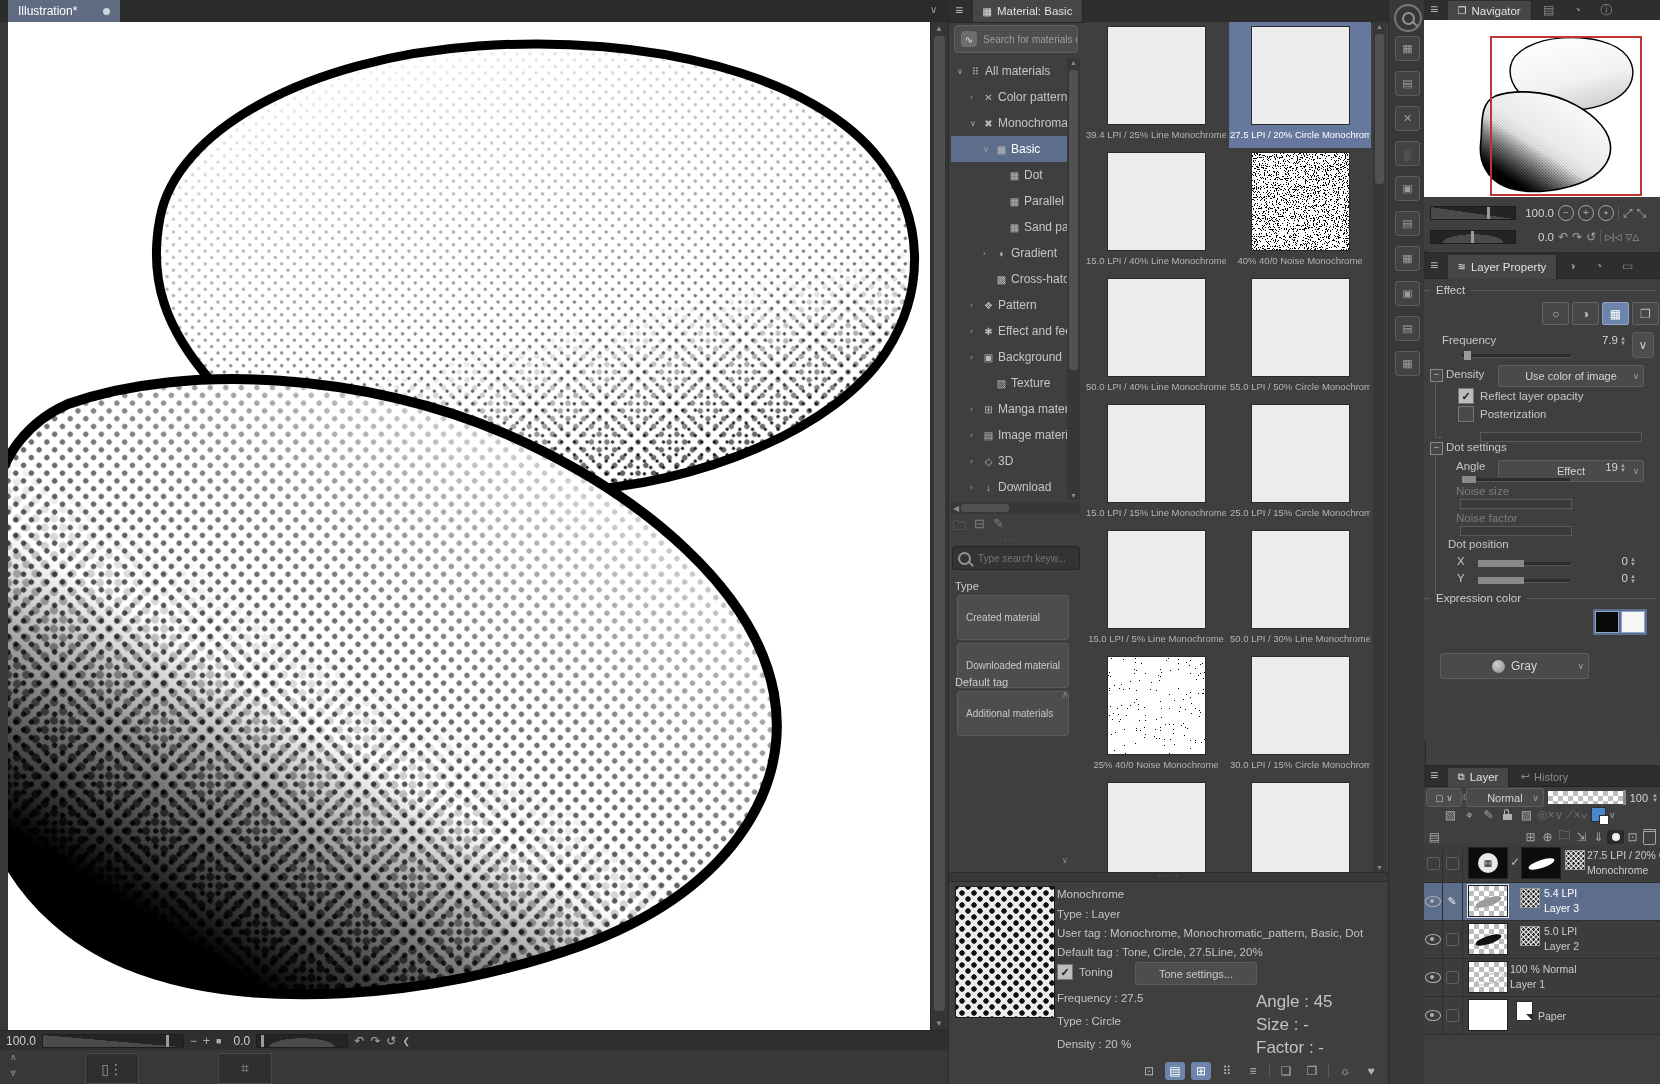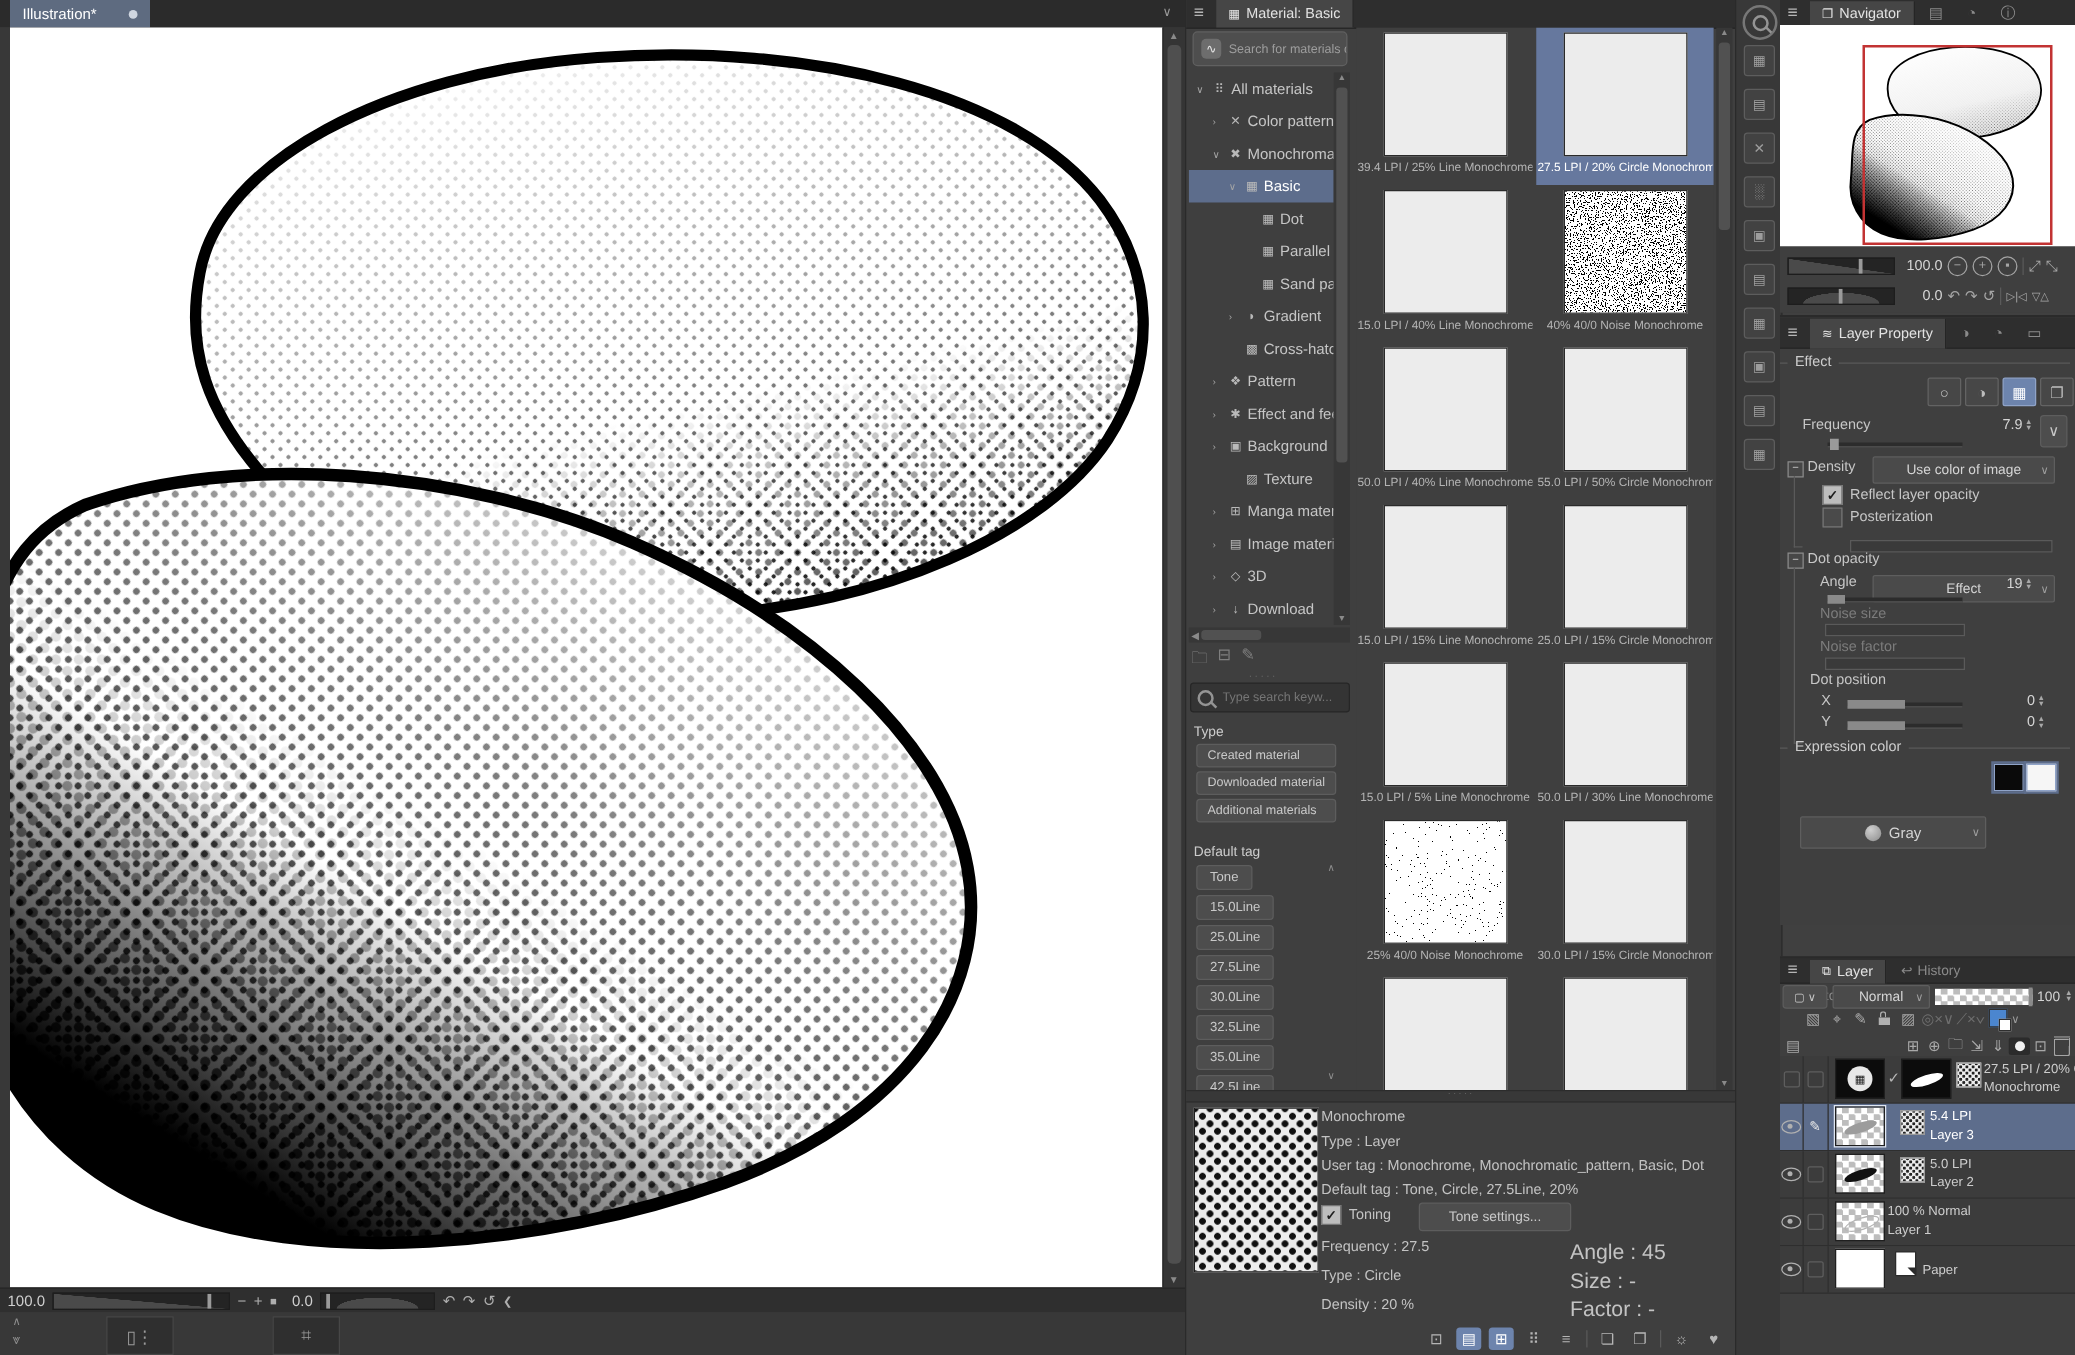--- a/index.html
+++ b/index.html
@@ -69,21 +69,21 @@
   #tree-hscroll{position:absolute;left:2px;top:502px;width:129px;height:12px;background:#373737;display:flex;align-items:center}
   #tree-hscroll .ar{color:#8a8a8a;font-size:8px;padding:0 2px}
   #tree-hscroll .thumb{width:48px;height:8px;background:#515151;border-radius:3px}
   #mp-foldericons{position:absolute;left:4px;top:516px;display:flex;gap:8px;color:#7f7f7f;font-size:13px}
   #mp-dots1{position:absolute;left:50px;top:536px;color:#6f6f6f;font-size:8px;letter-spacing:2px}
   #mp-keyword{position:absolute;left:3px;top:546px;width:128px;height:24px;background:#343434;
               border:1px solid #262626;border-radius:3px;display:flex;align-items:center;gap:5px;padding:0 5px;box-sizing:border-box}
   #mp-keyword input{background:transparent;border:none;outline:none;color:#bdbdbd;font-size:10px;width:90px;
                     font-family:"Liberation Sans",sans-serif}
   .mp-sec{position:absolute;left:6px;color:#cdcdcd;font-size:11px}
-  .typebtn{display:block;margin:3px auto 0 8px;padding:3px 8px;background:#4d4d4d;border:1px solid #5d5d5d;
+  .typebtn{display:block;margin:3px auto 0 8px;padding:16px 8px;background:#4d4d4d;border:1px solid #5d5d5d;
            border-radius:3px;color:#c9c9c9;font-size:10px;white-space:nowrap}
   .tagbtn{display:block;margin:4px 0 0 8px;padding:3px 10px;background:#4d4d4d;border:1px solid #5d5d5d;
           border-radius:3px;color:#c9c9c9;font-size:10.5px;width:fit-content}
   #tag-scroll-up{position:absolute;left:113px;top:690px;color:#8f8f8f;font-size:8px}
   #tag-scroll-dn{position:absolute;left:113px;top:856px;color:#8f8f8f;font-size:8px}
   #mp-grid{position:absolute;left:136px;top:22px;width:286px;height:850px;overflow:hidden;
            display:grid;grid-template-columns:142px 142px;grid-auto-rows:126px;column-gap:2px;background:#3f3f3f}
   .cell{display:flex;flex-direction:column;align-items:center;padding-top:4px;box-sizing:border-box}
   .cell.sel{background:#66789e}
   .cell .thumb{width:97px;height:97px;border:1px solid #2a2a2a;background:#ececec;position:relative;overflow:hidden}
@@ -467,38 +467,20 @@
   <div class="abs" style="left:0;top:592px">
 
       <span class="typebtn">Created material</span>
 
       <span class="typebtn">Downloaded material</span>
 
       <span class="typebtn">Additional materials</span>
     </div>
 
   <div class="mp-sec" style="top:676px">Default tag</div>
-  <div class="abs" style="left:0;top:688px">
-
-      <span class="tagbtn">Tone</span>
-
-      <span class="tagbtn">15.0Line</span>
-
-      <span class="tagbtn">25.0Line</span>
-
-      <span class="tagbtn">27.5Line</span>
-
-      <span class="tagbtn">30.0Line</span>
-
-      <span class="tagbtn">32.5Line</span>
-
-      <span class="tagbtn">35.0Line</span>
-
-      <span class="tagbtn">42.5Line</span>
-    </div>
   <span id="tag-scroll-up">∧</span>
   <span id="tag-scroll-dn">∨</span>
 
   <div id="mp-grid">
 
       <div class="cell">
         <span class="thumb lines-a">
           
         </span>
         <span class="glabel">39.4 LPI / 25% Line Monochrome</span>
@@ -775,21 +757,21 @@
     <span class="lp-lab" style="position:static">Reflect layer opacity</span>
   </div>
   <div class="abs" style="left:34px;top:152px;display:flex;align-items:center;gap:6px">
     <span class="cb"></span>
     <span class="lp-lab" style="position:static">Posterization</span>
   </div>
   <div class="vline" style="left:11px;top:127px;height:56px"></div>
   <div class="lp-bar" style="left:56px;top:178px;width:160px"></div>
 
   <div class="collapse" style="left:6px;top:188px">−</div>
-  <div class="lp-lab" style="left:22px;top:187px">Dot opacity</div>
+  <div class="lp-lab" style="left:22px;top:187px">Dot settings</div>
   <div class="dd abs" style="left:74px;top:184px;width:144px;height:20px;justify-content:center;font-size:11px">
     <span>Effect</span>
       <span class="ddv">∨</span>
   </div>
   <div class="vline" style="left:11px;top:200px;height:140px"></div>
 
   <div class="lp-lab" style="left:32px;top:206px">Angle</div>
   <div class="lp-track" style="left:38px;top:224px;width:108px">
       <span class="fill" style="width:14px"></span>
     </div>

